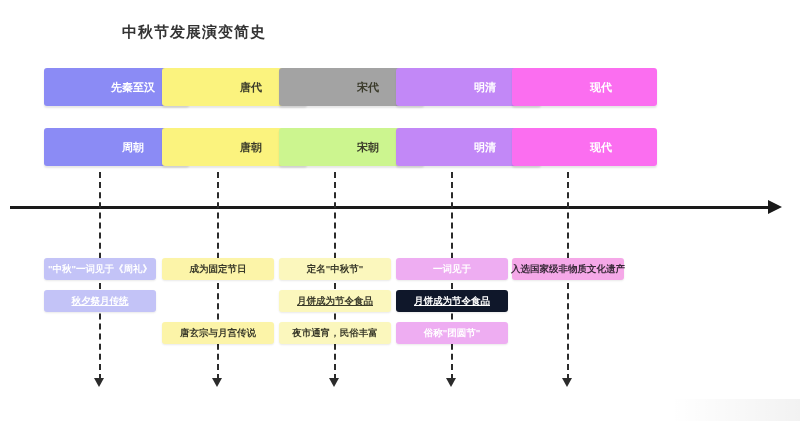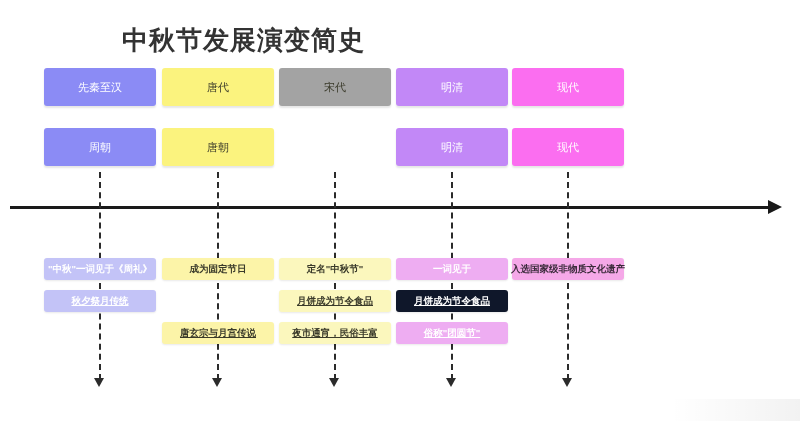--- a/index.html
+++ b/index.html
@@ -16,21 +16,21 @@
     height: 421px;
     background: #ffffff;
     overflow: hidden;
   }
 
   
   #title {
     position: absolute;
     left: 122px;
     top: 23px;
-    font-size: 26px;
+    font-size: 15px;
     font-weight: bold;
     color: #333333;
     letter-spacing: 1px;
     white-space: nowrap;
   }
 
   
   #axis-line {
     position: absolute;
     left: 10px;
@@ -82,22 +82,23 @@
   .era-box {
     position: absolute;
     left: 0;
     width: 112px;
     height: 38px;
     border-radius: 3px;
     display: flex;
     align-items: center;
     justify-content: center;
     font-size: 11px;
-    font-weight: normal;
+    font-weight: bold;
     box-shadow: 0 2px 2px rgba(0,0,0,0.10);
+    padding-left: 33px;
   }
   .era-top  { top: 68px; }
   .era-mid  { top: 128px; }
 
   
   .item-box {
     position: absolute;
     left: 0;
     width: 112px;
     height: 22px;
@@ -105,21 +106,21 @@
     display: flex;
     align-items: center;
     justify-content: center;
     font-size: 9.5px;
     font-weight: bold;
     white-space: nowrap;
     box-shadow: 0 1px 2px rgba(0,0,0,0.09);
   }
   .item-0 { top: 258px; }
   .item-1 { top: 290px; text-decoration: underline; }
-  .item-2 { top: 322px; text-decoration: underline; }
+  .item-2 { top: 322px; }
 
   
   #corner-shade {
     position: absolute;
     right: 0;
     bottom: 0;
     width: 130px;
     height: 22px;
     background: linear-gradient(to right, rgba(0,0,0,0), rgba(0,0,0,0.05));
   }
@@ -149,20 +150,21 @@
     <div class="era-box era-top" style="background:#fbf37e;color:#3a3a2a">唐代</div>
     <div class="era-box era-mid" style="background:#fbf37e;color:#3a3a2a">唐朝</div>
     <div class="item-box item-0" style="background:#fcf4a8;color:#3a3a2a">成为固定节日</div>
     <div class="item-box item-2" style="background:#fcf4a8;color:#3a3a2a">唐玄宗与月宫传说</div>
   </div>
 
   <div class="col" style="left:279px">
     <div class="dash-line"></div>
     <div class="dash-arrow"></div>
     <div class="era-box era-top" style="background:#a3a3a3;color:#3a3a2a">宋代</div>
+    <div class="era-box era-mid" style="background:#ccf58f;color:#3a3a2a">宋朝</div>
     <div class="item-box item-0" style="background:#fbf7bd;color:#3a3a2a">定名"中秋节"</div>
     <div class="item-box item-1" style="background:#fbf7bd;color:#3a3a2a">月饼成为节令食品</div>
     <div class="item-box item-2" style="background:#fbf7bd;color:#3a3a2a">夜市通宵，民俗丰富</div>
   </div>
 
   <div class="col" style="left:396px">
     <div class="dash-line"></div>
     <div class="dash-arrow"></div>
     <div class="era-box era-top" style="background:#c288f7;color:#ffffff">明清</div>
     <div class="era-box era-mid" style="background:#c288f7;color:#ffffff">明清</div>

